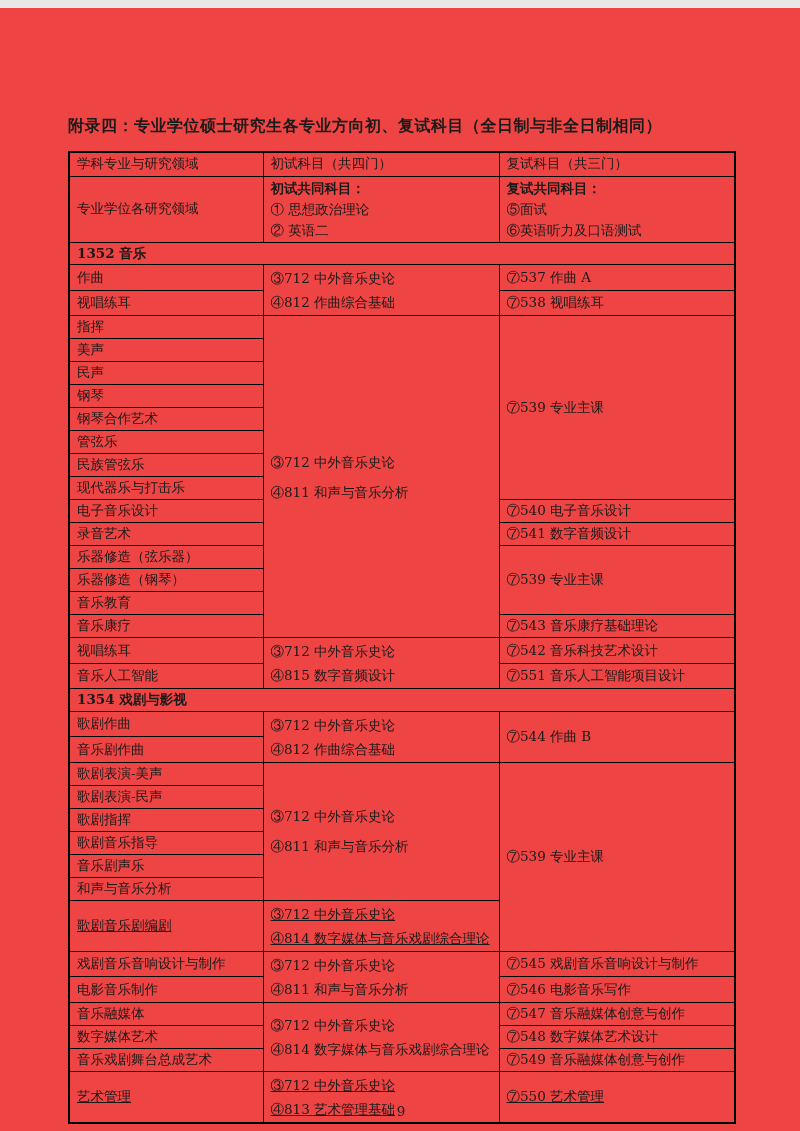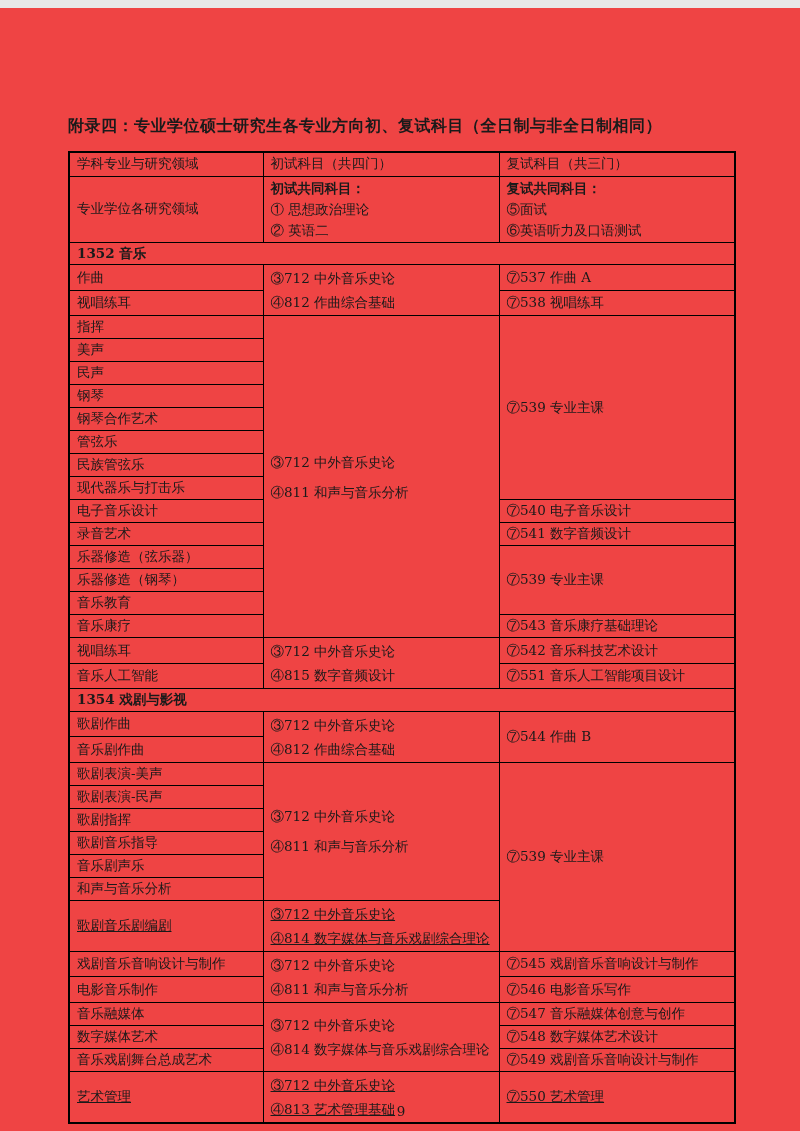--- a/index.html
+++ b/index.html
@@ -252,21 +252,21 @@
         <div class="nowrap">④814 数字媒体与音乐戏剧综合理论</div>
       </td>
       <td>⑦547 音乐融媒体创意与创作</td>
     </tr>
     <tr>
       <td>数字媒体艺术</td>
       <td>⑦548 数字媒体艺术设计</td>
     </tr>
     <tr>
       <td>音乐戏剧舞台总成艺术</td>
-      <td>⑦549 戏剧音乐音响设计与制作</td>
+      <td>⑦549 音乐融媒体创意与创作</td>
     </tr>
 
     <tr class="tall-row">
       <td>艺术管理</td>
       <td class="lines2">
         <div class="nowrap">③712 中外音乐史论</div>
         <div class="nowrap">④813 艺术管理基础</div>
       </td>
       <td>⑦550 艺术管理</td>
     </tr>

